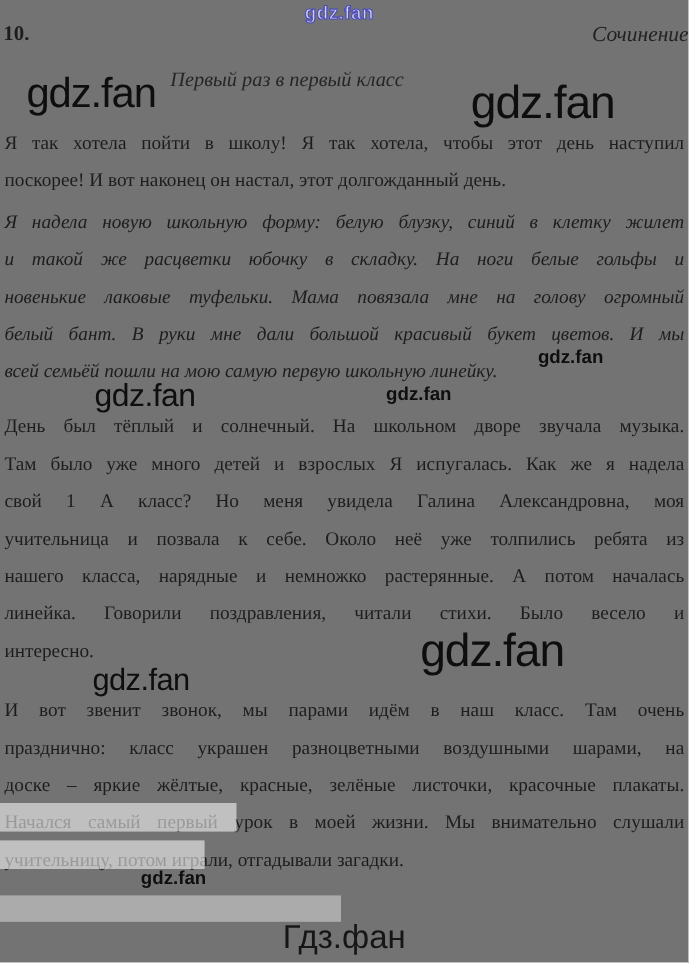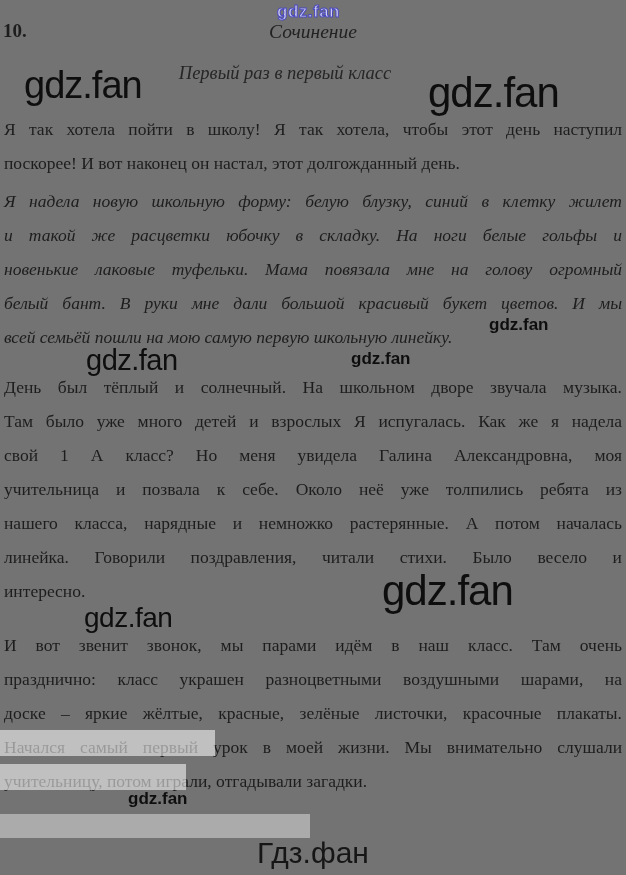--- a/index.html
+++ b/index.html
@@ -1,24 +1,24 @@
 <!DOCTYPE html>
 <html><head>
 <meta charset="utf-8">
 <style>
   html,body{margin:0;padding:0;background:#ffffff;}
   .page{
     position:relative;width:626px;height:875px;background:#737373;
     font-family:"Liberation Serif",serif;color:#1d1d1d;overflow:hidden;
   }
   .num{position:absolute;left:3px;top:20px;font-size:19px;font-weight:bold;}
-  .heading{position:absolute;left:0;top:21px;width:100%;text-align:center;
+  .heading{position:absolute;left:0;top:21px;width:100%;text-align:right;
     font-style:italic;font-size:19.5px;color:#222;}
   .title{position:absolute;left:0;top:63px;width:522px;text-align:center;
-    font-style:italic;font-size:18.5px;color:#262626;padding-left:24px;}
+    font-style:italic;font-size:18.5px;color:#262626;}
   .essay{position:absolute;left:4px;top:112px;width:618px;font-size:17.5px;}
   .line{line-height:34px;text-align:justify;text-align-last:justify;}
   .line.end{text-align-last:left;}
   .p2{margin-top:4px;font-style:italic;}
   .p3{margin-top:16px;}
   .p4{margin-top:20px;}
   .p5{margin-top:18px;}
   .wm{position:absolute;font-family:"Liberation Sans",sans-serif;color:#0e0e0e;
     line-height:1;white-space:nowrap;}
   .wm-outline{left:277px;top:3px;font-size:17px;font-weight:bold;

